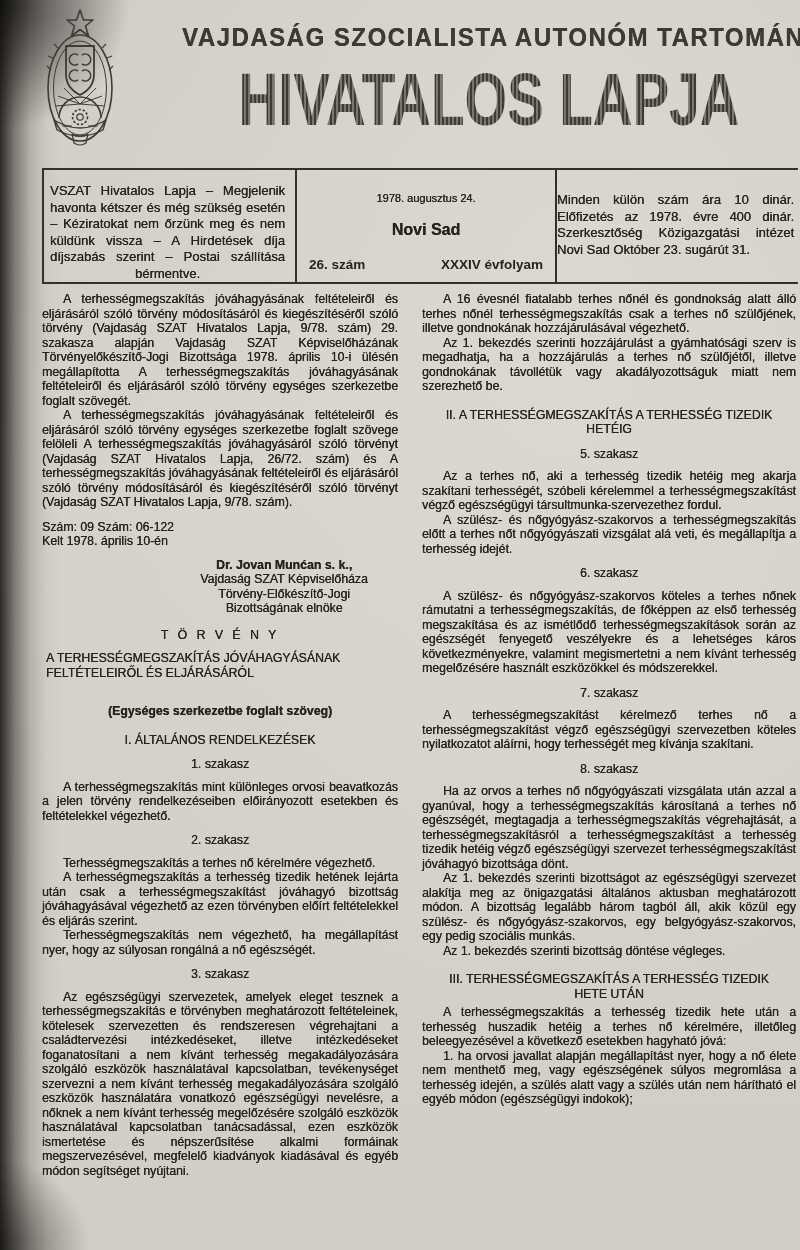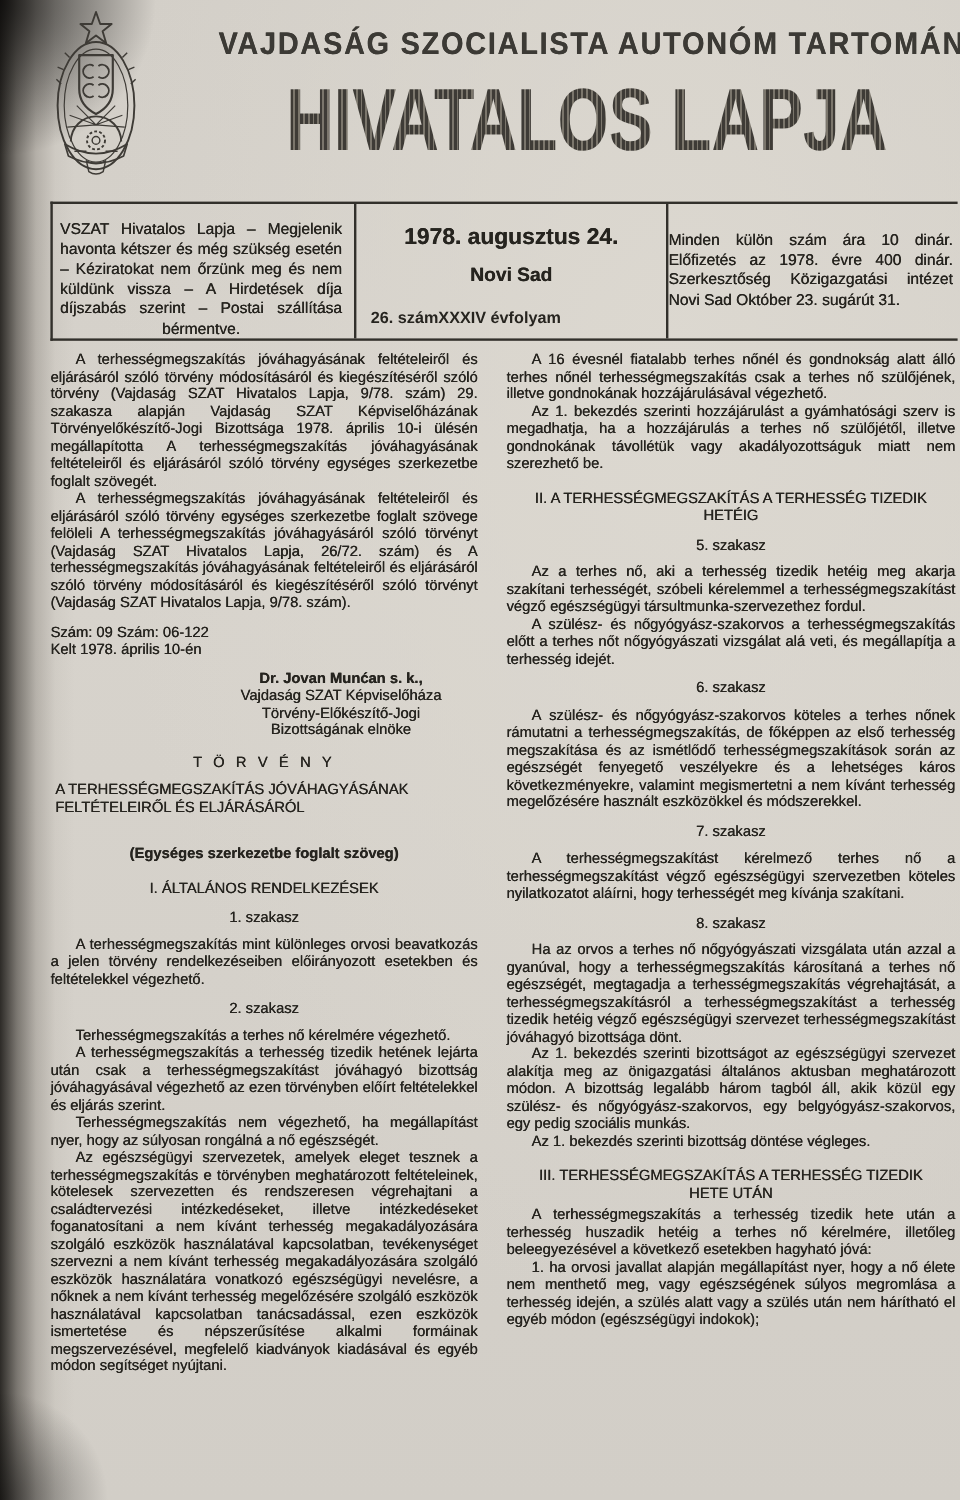--- a/index.html
+++ b/index.html
@@ -47,25 +47,25 @@
     border-left:2px solid #32302b;
     box-sizing:border-box;
   }
   .info-cell{ box-sizing:border-box; font-size:13px; line-height:16.5px; }
   .cell-pub{
     width:253px; border-right:2px solid #32302b;
     padding:13px 10px 6px 6px;
     text-align:justify; text-align-last:center;
   }
   .cell-issue{ width:260px; border-right:2px solid #32302b; position:relative; }
-  .issue-date{ position:absolute; top:20px; width:100%; text-align:center; font-weight:bold; font-size:19px; }
+  .issue-date{ position:absolute; top:20px; width:100%; text-align:center; font-weight:normal; font-size:11px; }
   .issue-place{ position:absolute; top:52px; width:100%; text-align:center; font-weight:bold; font-size:16px; }
   .issue-bottom{
     position:absolute; bottom:9px; left:0; right:0;
-    display:flex; justify-content:flex-start; padding:0 12px;
+    display:flex; justify-content:space-between; padding:0 12px;
     font-weight:bold; font-size:13.5px;
   }
   .cell-price{ flex:1; padding:22px 4px 0 0; text-align:justify; }
 
   
   .body-grid{ position:absolute; left:42px; top:292px; display:flex; gap:24px; }
   .col{ font-size:12.3px; line-height:14.5px; }
   .col-left{ width:356px; }
   .col-right{ width:374px; }
 
@@ -142,20 +142,21 @@
         <div class="blk law-title">T Ö R V É N Y</div>
         <div class="blk law-sub">A TERHESSÉGMEGSZAKÍTÁS JÓVÁHAGYÁSÁNAK FELTÉTELEIRŐL ÉS ELJÁRÁSÁRÓL</div>
         <div class="blk law-note">(Egységes szerkezetbe foglalt szöveg)</div>
         <div class="blk chap">I. ÁLTALÁNOS RENDELKEZÉSEK</div>
         <div class="blk sec">1. szakasz</div>
         <div class="blk p">A terhességmegszakítás mint különleges orvosi beavatkozás a jelen törvény rendelkezéseiben előirányozott esetekben és feltételekkel végezhető.</div>
         <div class="blk sec">2. szakasz</div>
         <div class="blk p">Terhességmegszakítás a terhes nő kérelmére végezhető.</div>
         <div class="blk p">A terhességmegszakítás a terhesség tizedik hetének lejárta után csak a terhességmegszakítást jóváhagyó bizottság jóváhagyásával végezhető az ezen törvényben előírt feltételekkel és eljárás szerint.</div>
         <div class="blk p">Terhességmegszakítás nem végezhető, ha megállapítást nyer, hogy az súlyosan rongálná a nő egészségét.</div>
+        <div class="blk sec">3. szakasz</div>
         <div class="blk p">Az egészségügyi szervezetek, amelyek eleget tesznek a terhességmegszakítás e törvényben meghatározott feltételeinek, kötelesek szervezetten és rendszeresen végrehajtani a családtervezési intézkedéseket, illetve intézkedéseket foganatosítani a nem kívánt terhesség megakadályozására szolgáló eszközök használatával kapcsolatban, tevékenységet szervezni a nem kívánt terhesség megakadályozására szolgáló eszközök használatára vonatkozó egészségügyi nevelésre, a nőknek a nem kívánt terhesség megelőzésére szolgáló eszközök használatával kapcsolatban tanácsadással, ezen eszközök ismertetése és népszerűsítése alkalmi formáinak megszervezésével, megfelelő kiadványok kiadásával és egyéb módon segítséget nyújtani.</div>
       </div>
     <div class="col col-right ink">
         <div class="blk p">A 16 évesnél fiatalabb terhes nőnél és gondnokság alatt álló terhes nőnél terhességmegszakítás csak a terhes nő szülőjének, illetve gondnokának hozzájárulásával végezhető.</div>
         <div class="blk p">Az 1. bekezdés szerinti hozzájárulást a gyámhatósági szerv is megadhatja, ha a hozzájárulás a terhes nő szülőjétől, illetve gondnokának távollétük vagy akadályozottságuk miatt nem szerezhető be.</div>
         <div class="blk chap">II. A TERHESSÉGMEGSZAKÍTÁS A TERHESSÉG TIZEDIK HETÉIG</div>
         <div class="blk sec">5. szakasz</div>
         <div class="blk p">Az a terhes nő, aki a terhesség tizedik hetéig meg akarja szakítani terhességét, szóbeli kérelemmel a terhességmegszakítást végző egészségügyi társultmunka-szervezethez fordul.</div>
         <div class="blk p">A szülész- és nőgyógyász-szakorvos a terhességmegszakítás előtt a terhes nőt nőgyógyászati vizsgálat alá veti, és megállapítja a terhesség idejét.</div>
         <div class="blk sec">6. szakasz</div>

